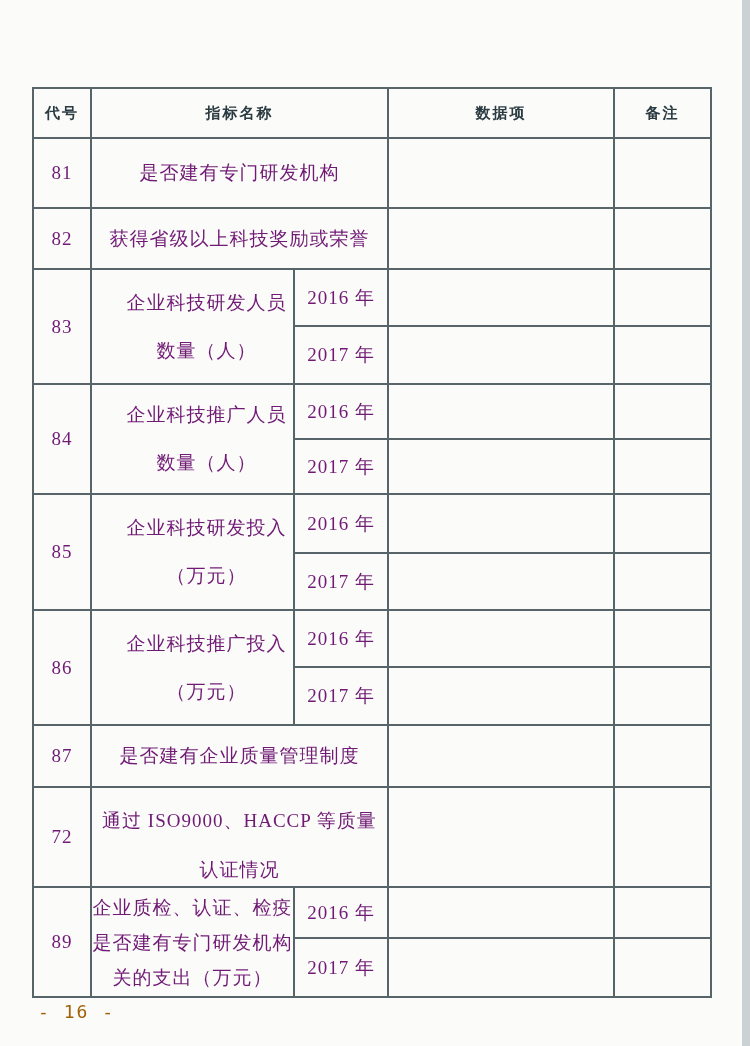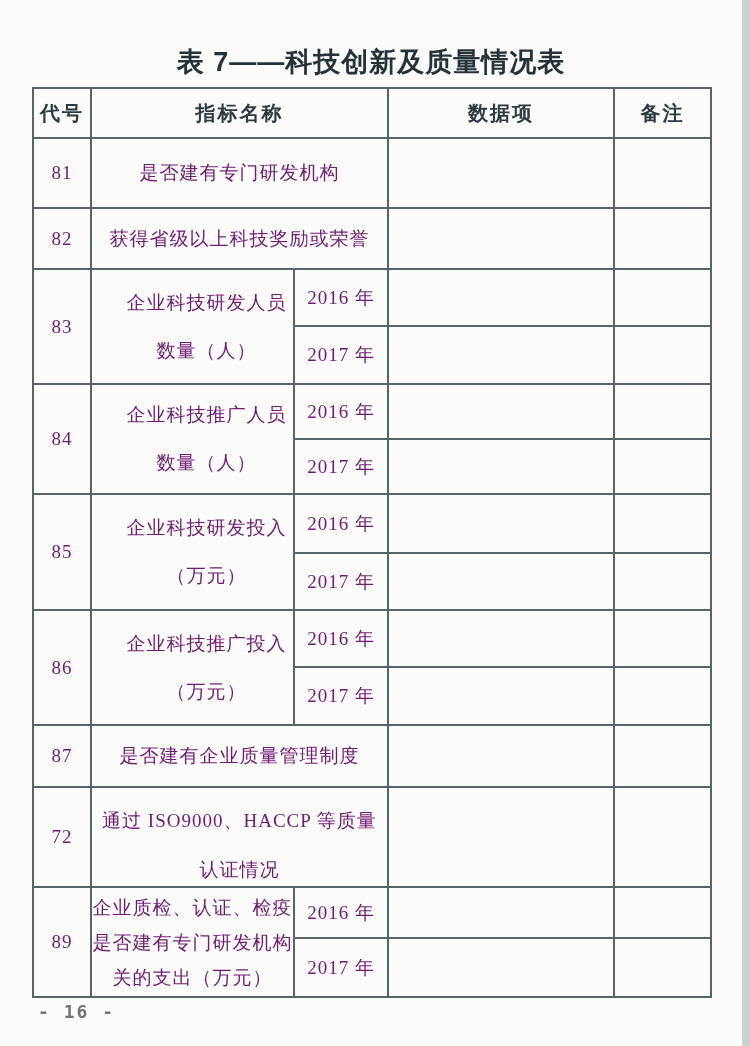--- a/index.html
+++ b/index.html
@@ -25,43 +25,42 @@
     width:678px; border-collapse:collapse; table-layout:fixed;
   }
   .tbl th, .tbl td {
     border:2px solid #57656a; padding:0;
     text-align:center; vertical-align:middle;
     font-size:19px; color:#701a75;
     overflow:hidden;
   }
   .tbl th {
     font-family:"Liberation Sans","DejaVu Sans",sans-serif;
-    font-weight:bold; font-size:20px; letter-spacing:2px; color:#2b3b42;
+    font-weight:bold; font-size:15px; letter-spacing:2px; color:#2b3b42;
   }
   .code, .year { font-size:20px; letter-spacing:1px; }
   .name { letter-spacing:1px; }
   .tall div { line-height:48px;margin-left:28px; }
   .nm88 div { line-height:33px;margin-top:16px; }
   .nm89 div { line-height:35px;text-align:center; }
   
   .rh50{height:50px}.rh51{height:51px}.rh55{height:55px}.rh57{height:57px}
   .rh58{height:58px}.rh59{height:59px}.rh61{height:61px}.rh62{height:62px}
   .rh66{height:66px}.rh70{height:70px}
   .pageno {
     position:absolute; left:38px; top:1001px;
     font-family:"DejaVu Sans Mono","Liberation Mono",monospace;
-    font-size:18px; letter-spacing:2px; color:#737373;font-weight:bold;
+    font-size:18px; letter-spacing:2px; color:#a16207;
   }
 </style>
 </head>
 <body>
 
 <div class="page">
 
-  <div class="title">表 7——科技创新及质量情况表</div>
 
   <table class="tbl">
     <colgroup>
       <col style="width:58px">
         <col style="width:203px">
         <col style="width:94px">
       <col style="width:226px">
         <col style="width:97px">
     </colgroup>
 

